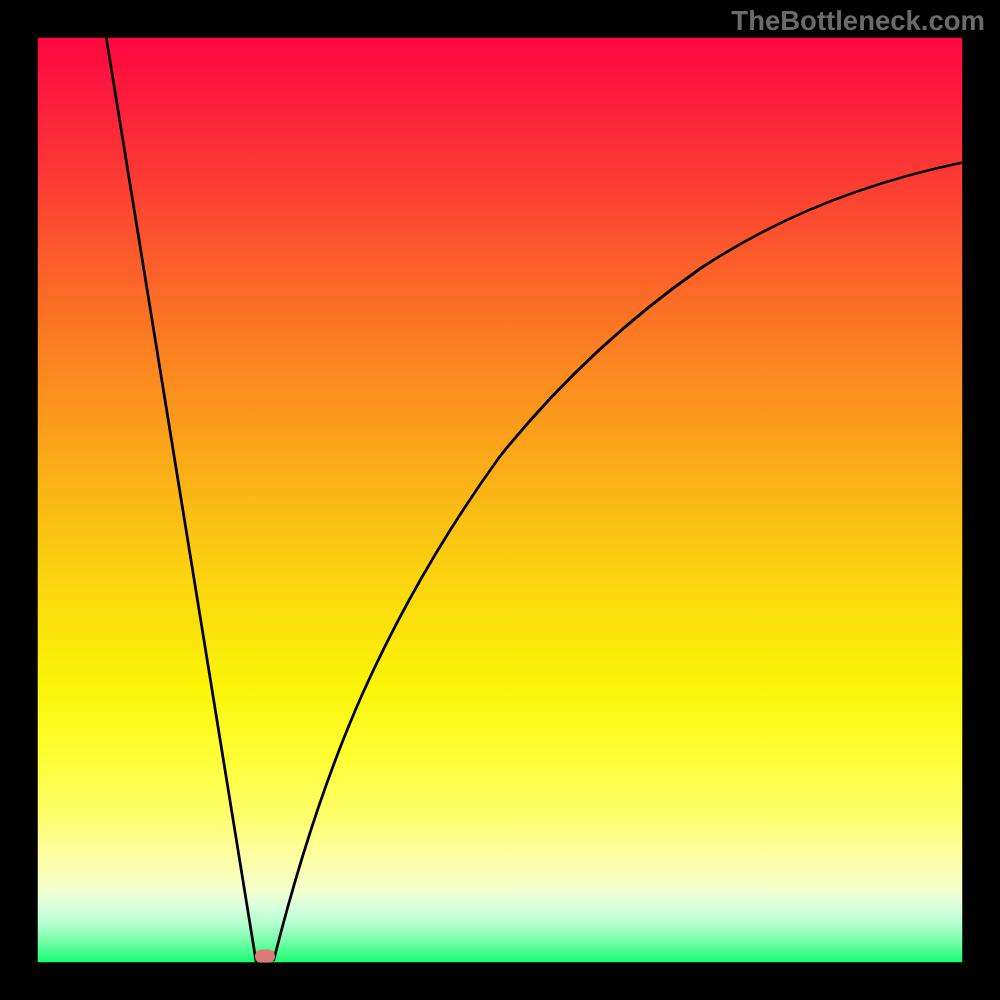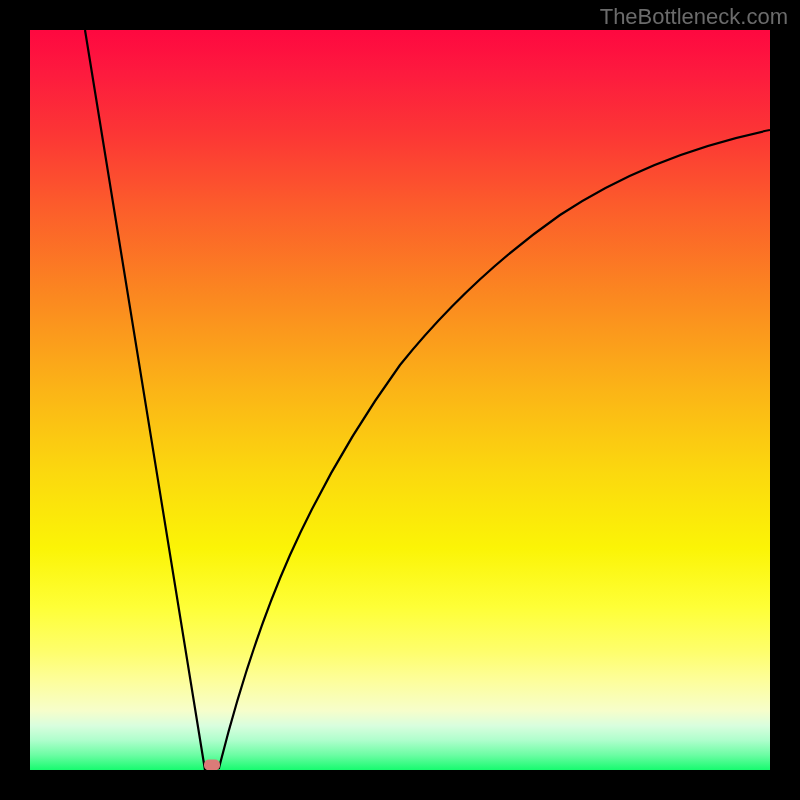--- a/index.html
+++ b/index.html
@@ -10,21 +10,21 @@
     position: relative;
     overflow: hidden;
     font-family: Arial, sans-serif;
   }
   .watermark {
     position: absolute;
     top: 4px;
     right: 12px;
     color: #6b6b6b;
     font-size: 22px;
-    font-weight: 400;
+    font-weight: 700;
     z-index: 10;
   }
   .plot-area {
     position: absolute;
     left: 30px;
     top: 30px;
     width: 740px;
     height: 740px;
     overflow: hidden;
   }

